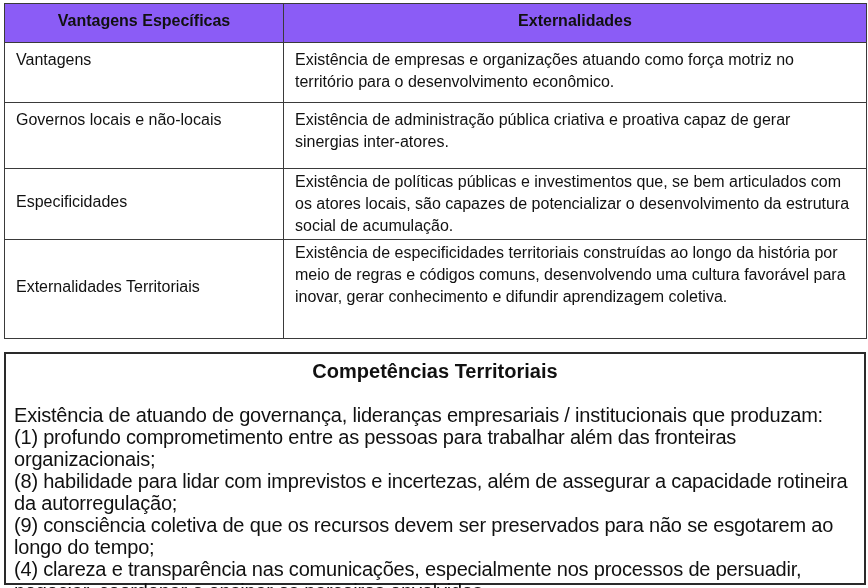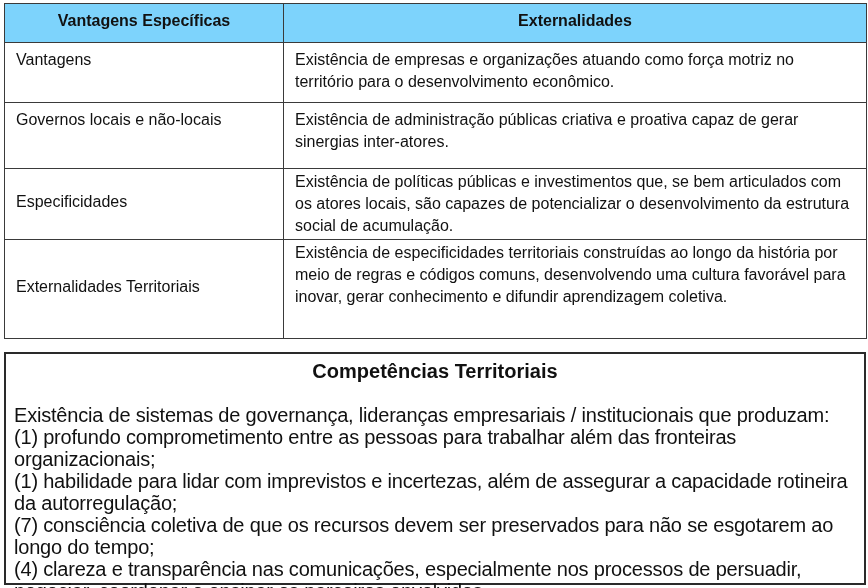--- a/index.html
+++ b/index.html
@@ -26,21 +26,21 @@
       line-height: 22px;
     }
     .top-table th,
     .top-table td {
       border: 1.5px solid #3a3a3a;
       vertical-align: top;
       text-align: left;
       padding: 0;
     }
     .top-table thead th {
-      background: #7dd3fc;
+      background: #8b5cf6;
       font-weight: bold;
       text-align: center;
       height: 39px;
       vertical-align: top;
       padding-top: 6px;
       box-sizing: border-box;
     }
     .col-left { width: 279px; }
     .col-right { width: 583px; }
     .cell-left {
@@ -103,34 +103,34 @@
       <th>Externalidades</th>
     </tr>
   </thead>
   <tbody>
     <tr class="row-1">
       <td class="cell-left">Vantagens</td>
       <td class="cell-right">Existência de empresas e organizações atuando como força motriz no território para o desenvolvimento econômico.</td>
     </tr>
     <tr class="row-2">
       <td class="cell-left">Governos locais e não-locais</td>
-      <td class="cell-right">Existência de administração públicas criativa e proativa capaz de gerar sinergias inter-atores.</td>
+      <td class="cell-right">Existência de administração pública criativa e proativa capaz de gerar sinergias inter-atores.</td>
     </tr>
     <tr class="row-3">
       <td class="cell-left middle">Especificidades</td>
       <td class="cell-right tight">Existência de políticas públicas e investimentos que, se bem articulados com os atores locais, são capazes de potencializar o desenvolvimento da estrutura social de acumulação.</td>
     </tr>
     <tr class="row-4">
       <td class="cell-left middle">Externalidades Territoriais</td>
       <td class="cell-right tight">Existência de especificidades territoriais construídas ao longo da história por meio de regras e códigos comuns, desenvolvendo uma cultura favorável para inovar, gerar conhecimento e difundir aprendizagem coletiva.</td>
     </tr>
   </tbody>
 </table>
 
 <div class="competencias-box">
   <p class="box-title">Competências Territoriais</p>
   <div class="box-spacer"></div>
-  <p class="box-intro">Existência de sistemas de governança, lideranças empresariais / institucionais  que produzam:</p>
+  <p class="box-intro">Existência de atuando de governança, lideranças empresariais / institucionais  que produzam:</p>
   <p class="box-item">(1) profundo comprometimento entre as pessoas para trabalhar além das fronteiras organizacionais;</p>
-  <p class="box-item">(1) habilidade para lidar com imprevistos e incertezas, além de assegurar a capacidade rotineira da autorregulação;</p>
-  <p class="box-item">(7) consciência coletiva de que os recursos devem ser preservados para não se esgotarem ao longo do tempo;</p>
+  <p class="box-item">(8) habilidade para lidar com imprevistos e incertezas, além de assegurar a capacidade rotineira da autorregulação;</p>
+  <p class="box-item">(9) consciência coletiva de que os recursos devem ser preservados para não se esgotarem ao longo do tempo;</p>
   <p class="box-item">(4) clareza e transparência nas comunicações, especialmente nos processos de persuadir, negociar, coordenar e ensinar os parceiros envolvidos.</p>
 </div>
 
 </body></html>

